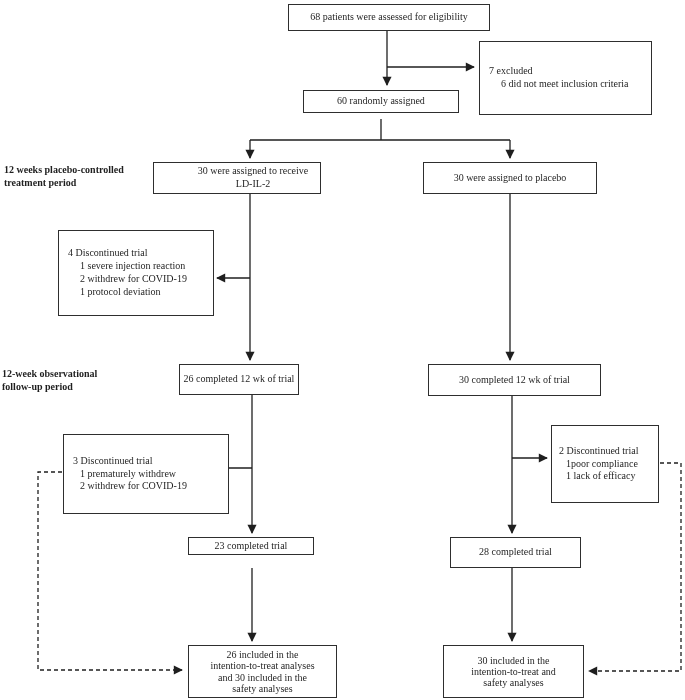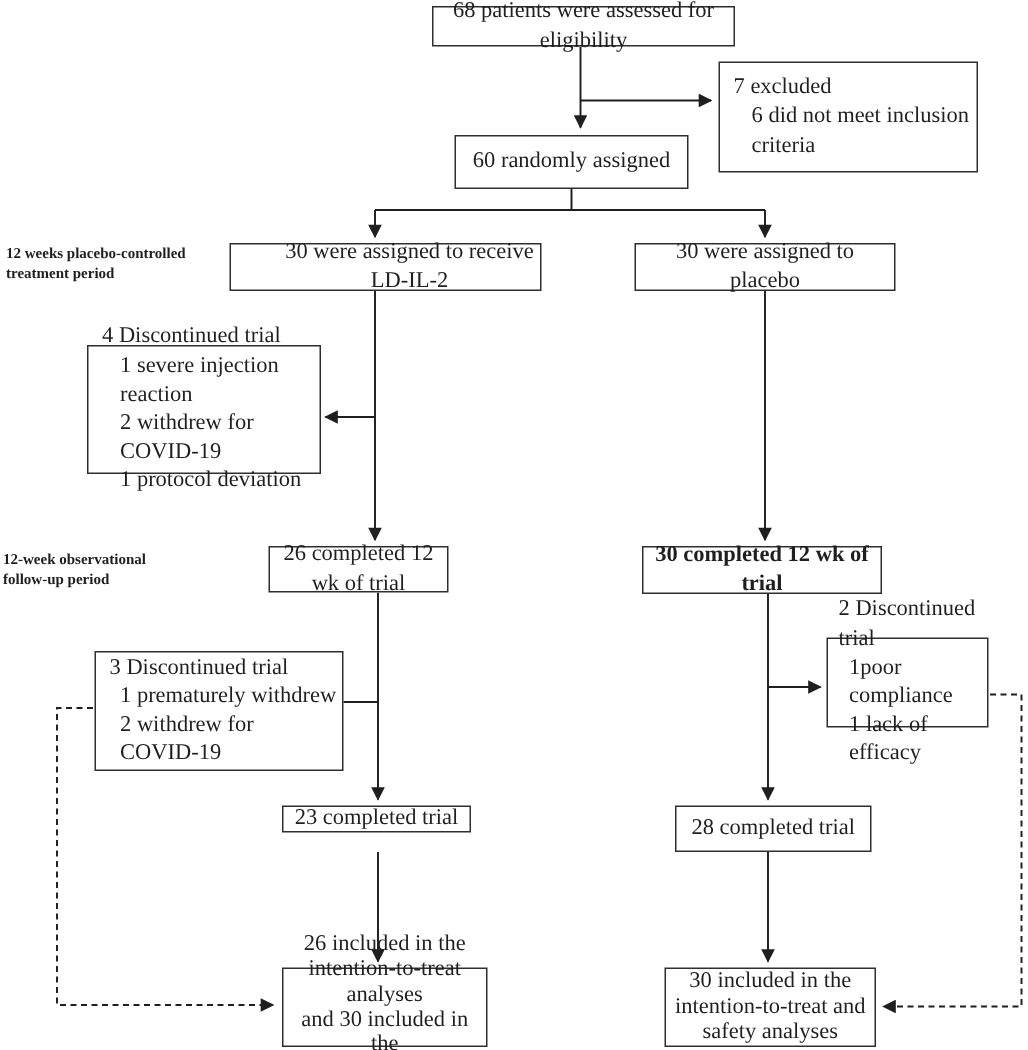--- a/index.html
+++ b/index.html
@@ -8,21 +8,21 @@
     --bg:#ffffff;
   }
   html,body{margin:0;padding:0;background:#fff;}
   .canvas{
     position:relative;width:685px;height:700px;background:var(--bg);
     font-family:"Liberation Serif",serif;color:var(--line);overflow:hidden;
   }
   svg.wires{position:absolute;left:0;top:0;width:685px;height:700px;}
   .box{
     position:absolute;border:1.5px solid var(--border);background:#fff;
-    box-sizing:border-box;font-size:15px;line-height:1.28;
+    box-sizing:border-box;font-size:10px;line-height:1.28;
   }
   .box.center{display:flex;align-items:center;justify-content:center;text-align:center;padding:1px 3px;}
   .box.center-multi{display:flex;flex-direction:column;align-items:center;justify-content:center;text-align:center;line-height:1.12;padding:1px 2px;}
   .box.leftalign{display:flex;flex-direction:column;justify-content:center;padding:2px 3px 2px 9px;}
   .box.leftalign .indent{margin-left:12px;}
   .box.leftalign .indent-sm{margin-left:7px;}
   .side-label{position:absolute;font-weight:bold;font-size:10px;line-height:1.3;}
   .line2{display:block;}
 </style>
 </head>
@@ -77,68 +77,68 @@
 
   <div class="box center" style="left:288px;top:4px;width:202px;height:27px;">
     <span>68 patients were assessed for eligibility</span>
   </div>
 
   <div class="box leftalign" style="left:479px;top:41px;width:173px;height:74px;">
     <span>7 excluded</span>
     <span class="indent">6 did not meet inclusion criteria</span>
   </div>
 
-  <div class="box center" style="left:303px;top:90px;width:156px;height:36px;">
+  <div class="box center" style="left:303px;top:90px;width:156px;height:23px;">
     <span>60 randomly assigned</span>
   </div>
 
-  <div class="box center" style="left:153px;top:162px;width:208px;height:32px;padding-left:35px;">
+  <div class="box center" style="left:153px;top:162px;width:168px;height:32px;padding-left:35px;">
     <span>30 were assigned to receive LD-IL-2</span>
   </div>
 
   <div class="box center" style="left:423px;top:162px;width:174px;height:32px;">
     <span>30 were assigned to placebo</span>
   </div>
 
   <div class="box leftalign" style="left:58px;top:230px;width:156px;height:86px;">
     <span>4 Discontinued trial</span>
     <span class="indent">1 severe injection reaction</span>
     <span class="indent">2 withdrew for COVID-19</span>
     <span class="indent">1 protocol deviation</span>
   </div>
 
   <div class="box center" style="left:179px;top:364px;width:120px;height:31px;">
     <span>26 completed 12 wk of trial</span>
   </div>
 
-  <div class="box center" style="left:428px;top:364px;width:160px;height:32px;font-weight:bold;">
+  <div class="box center" style="left:428px;top:364px;width:173px;height:32px;">
     <span>30 completed 12 wk of trial</span>
   </div>
 
   <div class="box leftalign" style="left:63px;top:434px;width:166px;height:80px;">
     <span>3 Discontinued trial</span>
     <span class="indent-sm">1 prematurely withdrew</span>
     <span class="indent-sm">2 withdrew for COVID-19</span>
   </div>
 
-  <div class="box leftalign" style="left:551px;top:425px;width:108px;height:60px;padding-left:7px;">
+  <div class="box leftalign" style="left:551px;top:425px;width:108px;height:78px;padding-left:7px;">
     <span>2 Discontinued trial</span>
     <span class="indent-sm">1poor compliance</span>
     <span class="indent-sm">1 lack of efficacy</span>
   </div>
 
   <div class="box center" style="left:188px;top:537px;width:126px;height:18px;">
     <span>23 completed trial</span>
   </div>
 
   <div class="box center" style="left:450px;top:537px;width:131px;height:31px;">
     <span>28 completed trial</span>
   </div>
 
-  <div class="box center-multi" style="left:188px;top:645px;width:137px;height:53px;">
+  <div class="box center-multi" style="left:188px;top:645px;width:149px;height:53px;">
     <span>26 included in the</span>
     <span>intention-to-treat analyses</span>
     <span>and 30 included in the</span>
     <span>safety analyses</span>
   </div>
 
   <div class="box center-multi" style="left:443px;top:645px;width:141px;height:53px;">
     <span>30 included in the</span>
     <span>intention-to-treat and</span>
     <span>safety analyses</span>

